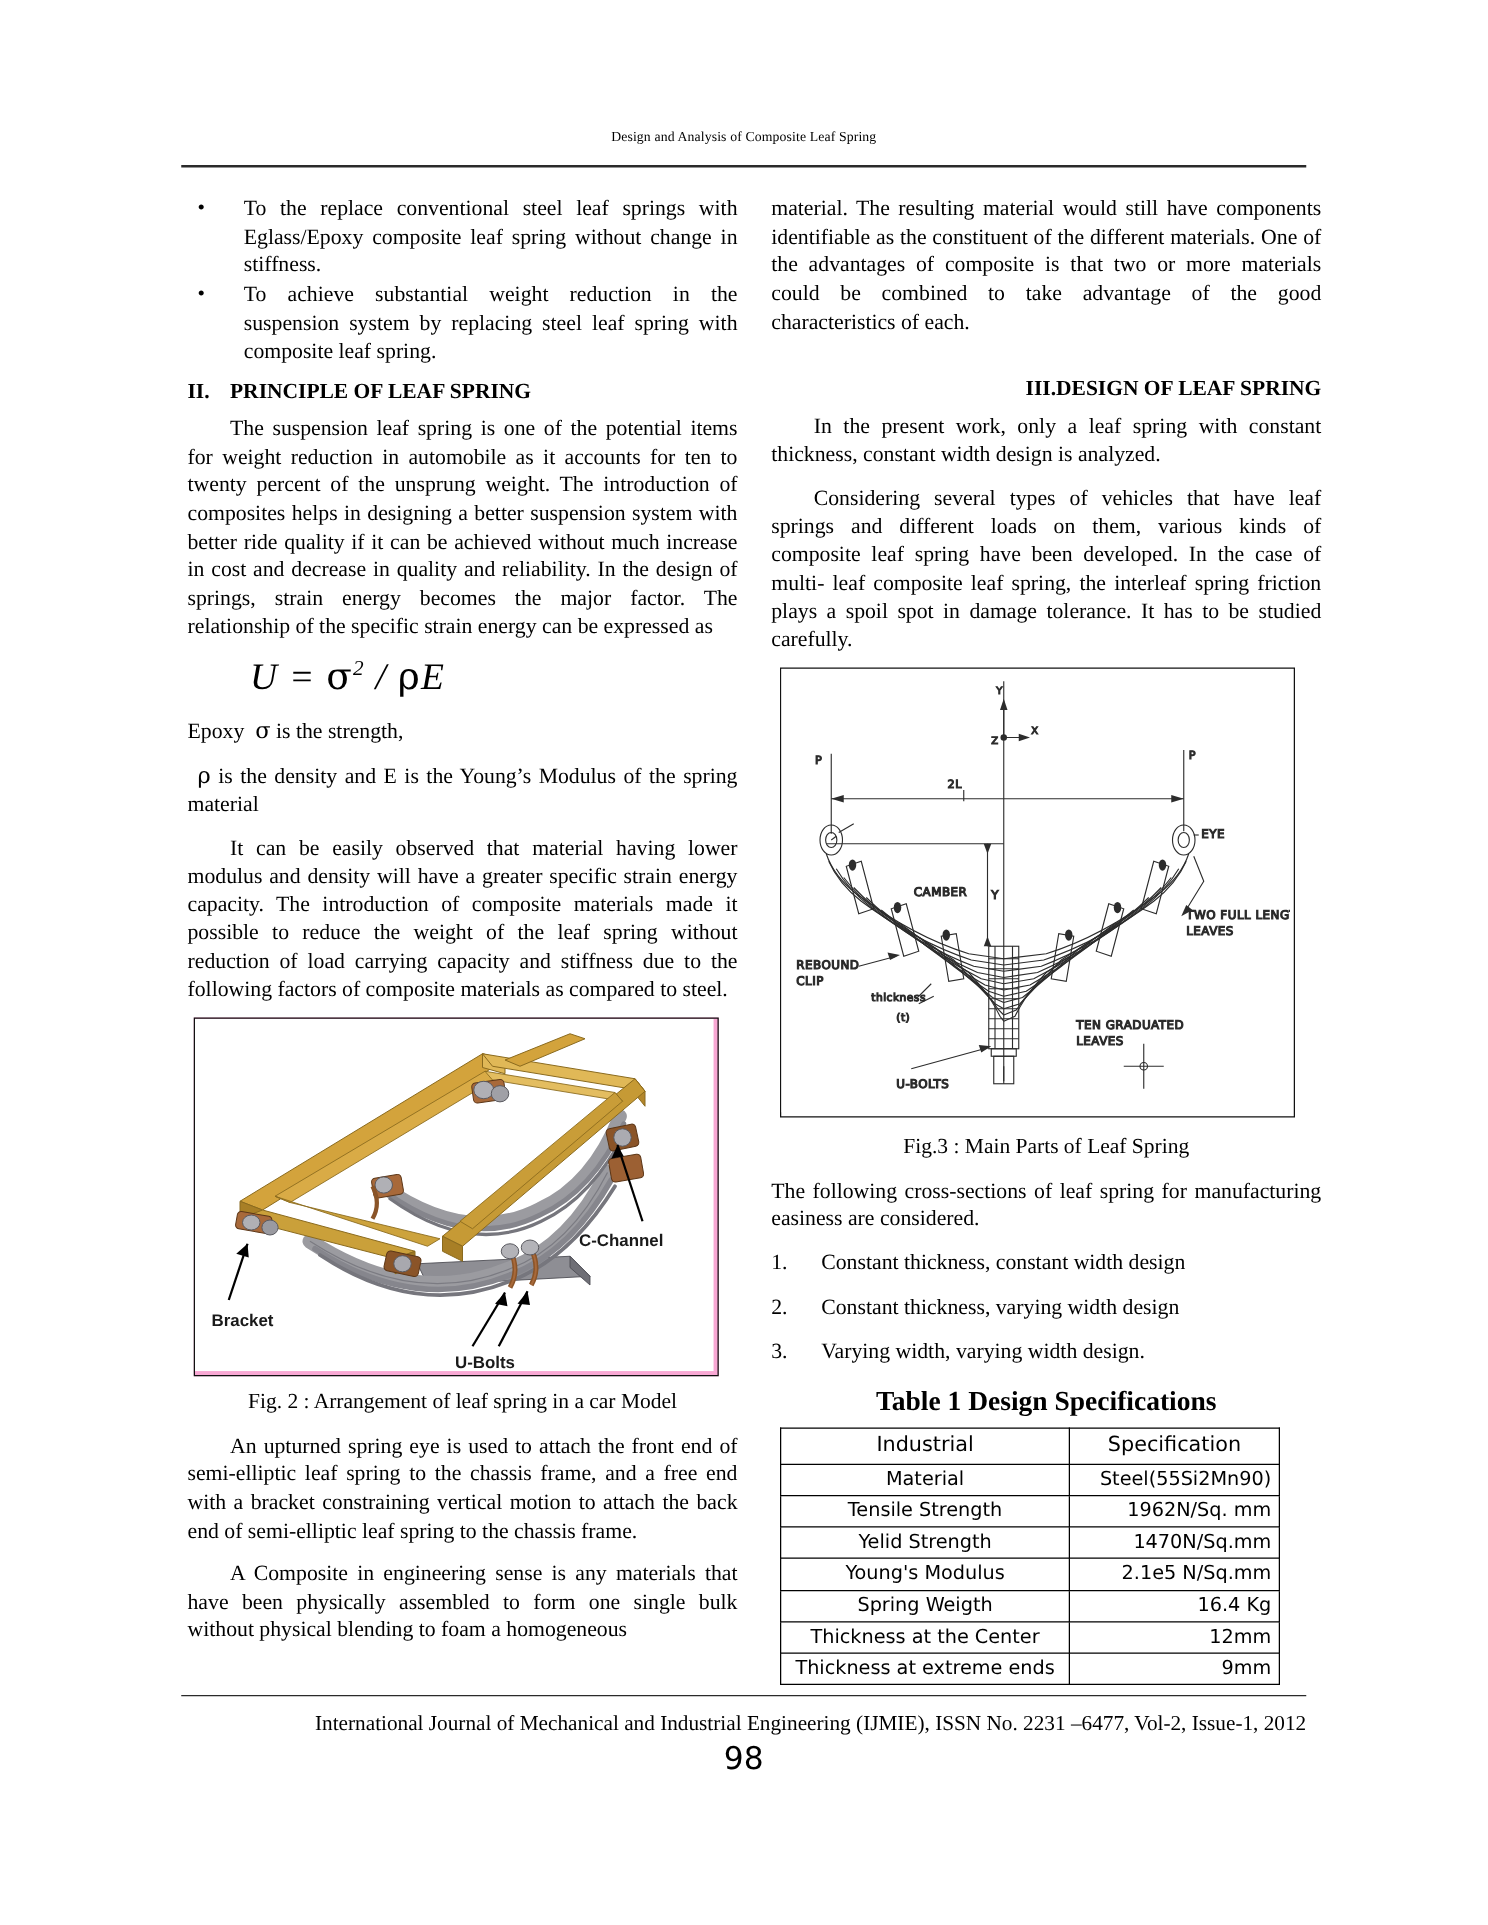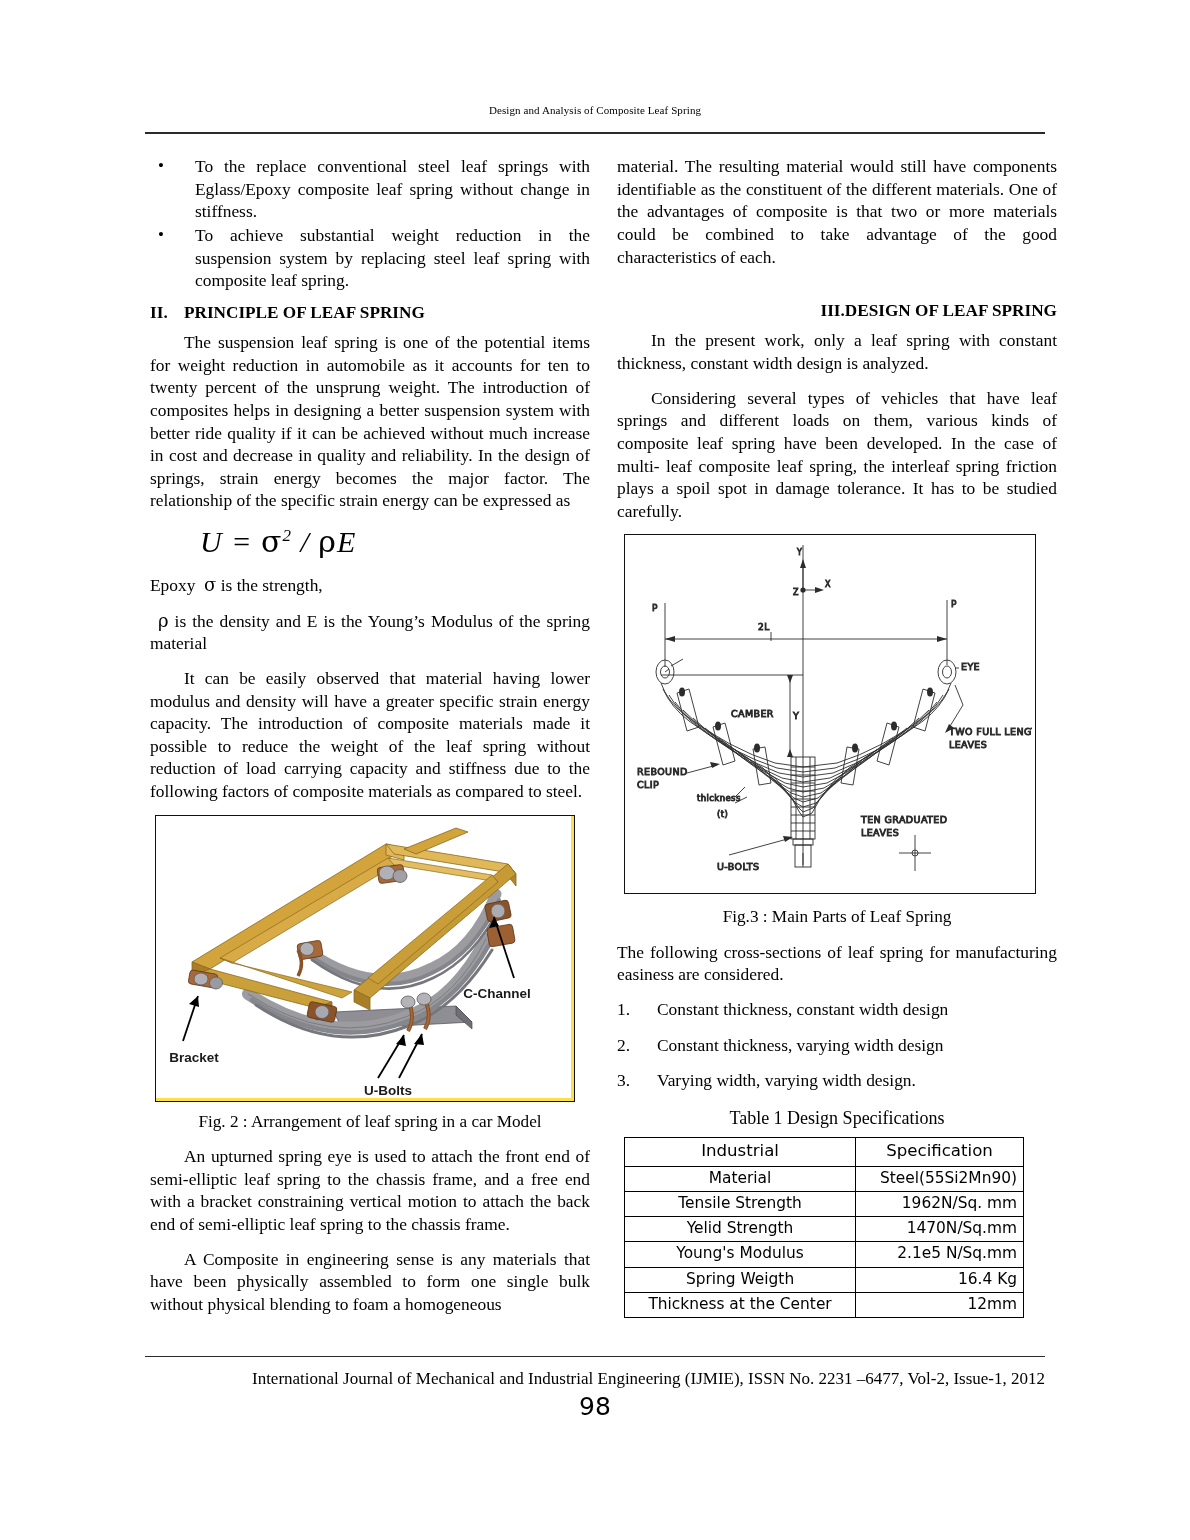--- a/index.html
+++ b/index.html
@@ -81,35 +81,35 @@
   .inlinegk { font-family:"DejaVu Serif", serif; font-size:18px; }
 
   
   .caption {
     font-size:17.2px; text-align:center; margin:9px 0 12px 0; line-height:1.3;
   }
 
   
   .fig2-box {
     position:relative; width:418px; height:285px;
-    border:1.6px solid #111; background:#fde047; margin:6px 0 0 5px;
+    border:1.6px solid #111; background:#f9a8d4; margin:6px 0 0 5px;
     overflow:hidden;
   }
   .fig2-svg { position:absolute; left:0; top:0; }
 
   
   .fig3-box {
     position:relative; width:410px; height:358px;
     border:1.6px solid #111; background:#fff; margin:8px 0 0 7px;
     overflow:hidden;
   }
   .fig3-svg { position:absolute; left:0; top:0; }
 
   
-  .tbl-title { font-size:18px; text-align:center; margin:16px 0 8px 0; }
+  .tbl-title { font-size:22px; text-align:center; margin:16px 0 8px 0;font-weight:bold; }
   table.spec {
     border-collapse:collapse;
     width:400px; margin-left:7px;
     font-family:"DejaVu Sans", sans-serif;
   }
   table.spec th, table.spec td {
     border:1.7px solid #000;
     font-size:15.4px;
     line-height:1.12;
     padding:3px 6px 4px 6px;
@@ -474,20 +474,24 @@
           <td class="val">2.1e5 N/Sq.mm</td>
         </tr>
         <tr>
           <td class="param">Spring Weigth</td>
           <td class="val">16.4 Kg</td>
         </tr>
         <tr>
           <td class="param">Thickness at the Center</td>
           <td class="val">12mm</td>
         </tr>
+        <tr>
+          <td class="param">Thickness at extreme ends</td>
+          <td class="val">9mm</td>
+        </tr>
       </tbody>
     </table>
   </div>
 
   <div class="foot-rule"></div>
   <div class="footer-text">International Journal of Mechanical and Industrial Engineering (IJMIE), ISSN No. 2231 –6477, Vol-2, Issue-1, 2012</div>
   <div class="pageno">98</div>
 
 </div>
 

